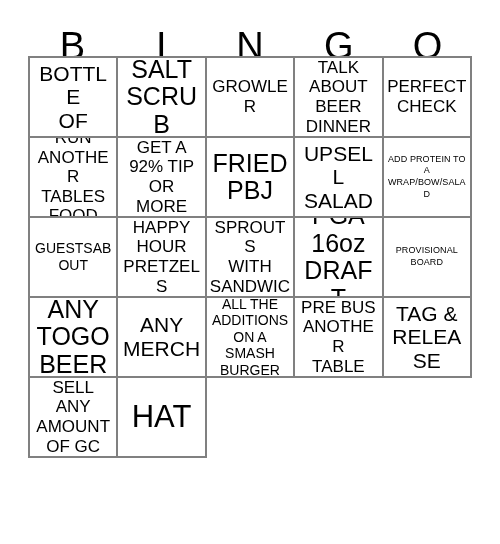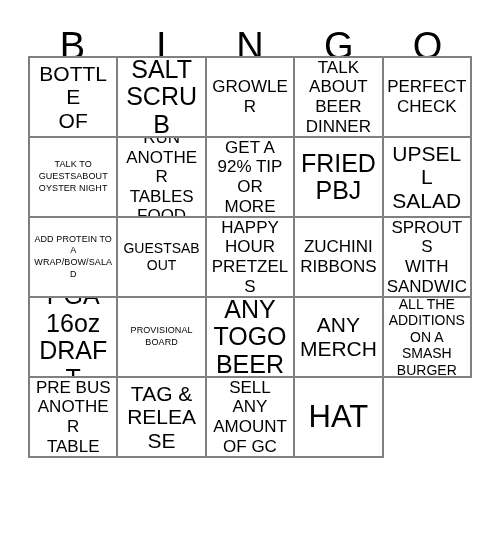--- a/index.html
+++ b/index.html
@@ -119,25 +119,20 @@
         <span class="cell-text">TALK
 ABOUT
 BEER
 DINNER</span>
       </div>
     <div class="cell fs-md">
         <span class="cell-text">PERFECT
 CHECK</span>
       </div>
 
-    <div class="cell fs-xs">
-        <span class="cell-text">TALK TO
-GUESTSABOUT
-OYSTER NIGHT</span>
-      </div>
     <div class="cell fs-md">
         <span class="cell-text">RUN
 ANOTHER
 TABLES
 FOOD</span>
       </div>
     <div class="cell fs-md">
         <span class="cell-text">GET A
 92% TIP
 OR
@@ -156,24 +151,20 @@
         <span class="cell-text">ADD PROTEIN TO A
 WRAP/BOW/SALAD</span>
       </div>
     <div class="cell fs-sm">
         <span class="cell-text">GUESTSABOUT</span>
       </div>
     <div class="cell fs-md">
         <span class="cell-text">HAPPY
 HOUR
 PRETZELS</span>
-      </div>
-    <div class="cell fs-md">
-        <span class="cell-text">ZUCHINI
-RIBBONS</span>
       </div>
 
     <div class="cell fs-md">
         <span class="cell-text">BRUSSEL
 SPROUTS
 WITH
 SANDWICH</span>
       </div>
     <div class="cell fs-xl">
         <span class="cell-text">PGA

